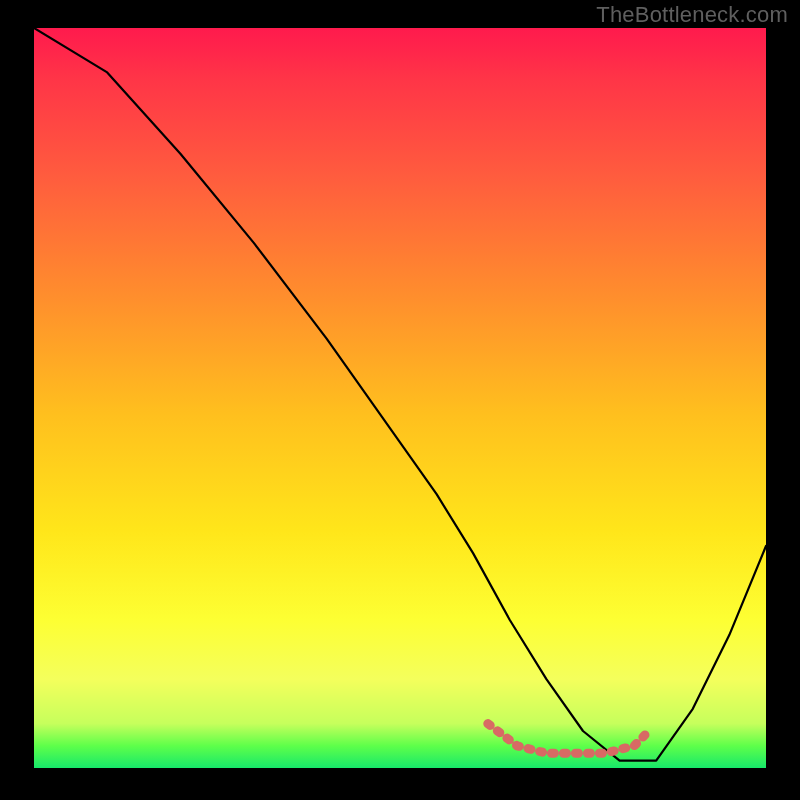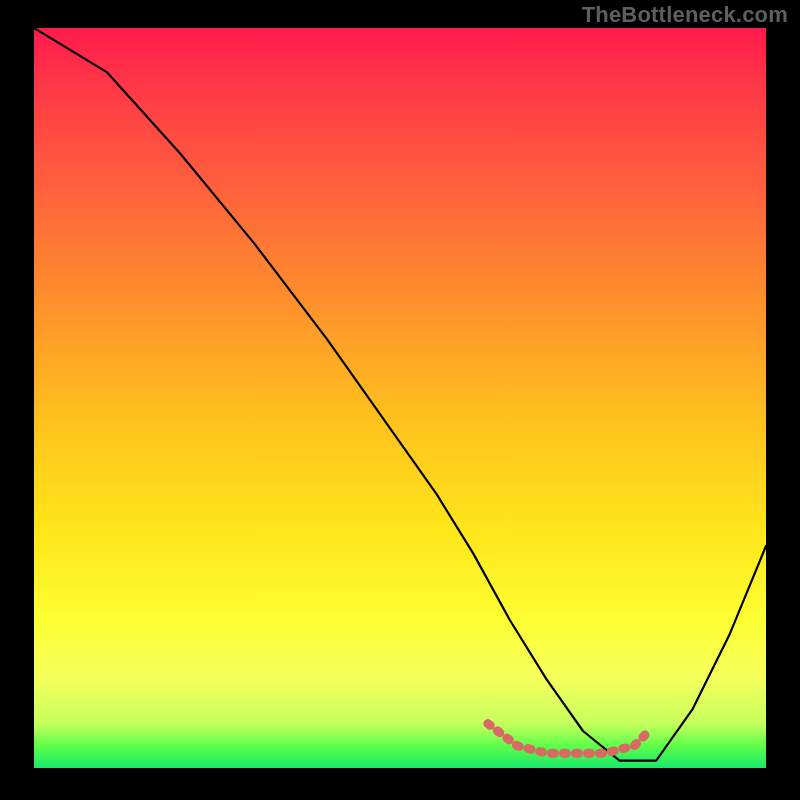--- a/index.html
+++ b/index.html
@@ -16,21 +16,21 @@
     width: 800px;
     height: 800px;
     background: #000;
   }
   .watermark {
     position: absolute;
     top: 2px;
     right: 12px;
     color: #5f5f5f;
     font-size: 22px;
-    font-weight: 700;
+    font-weight: 400;
     letter-spacing: 0.2px;
     z-index: 10;
     user-select: none;
     text-align: center;
   }
   .plot-area {
     position: absolute;
     left: 34px;
     top: 28px;
     width: 732px;

